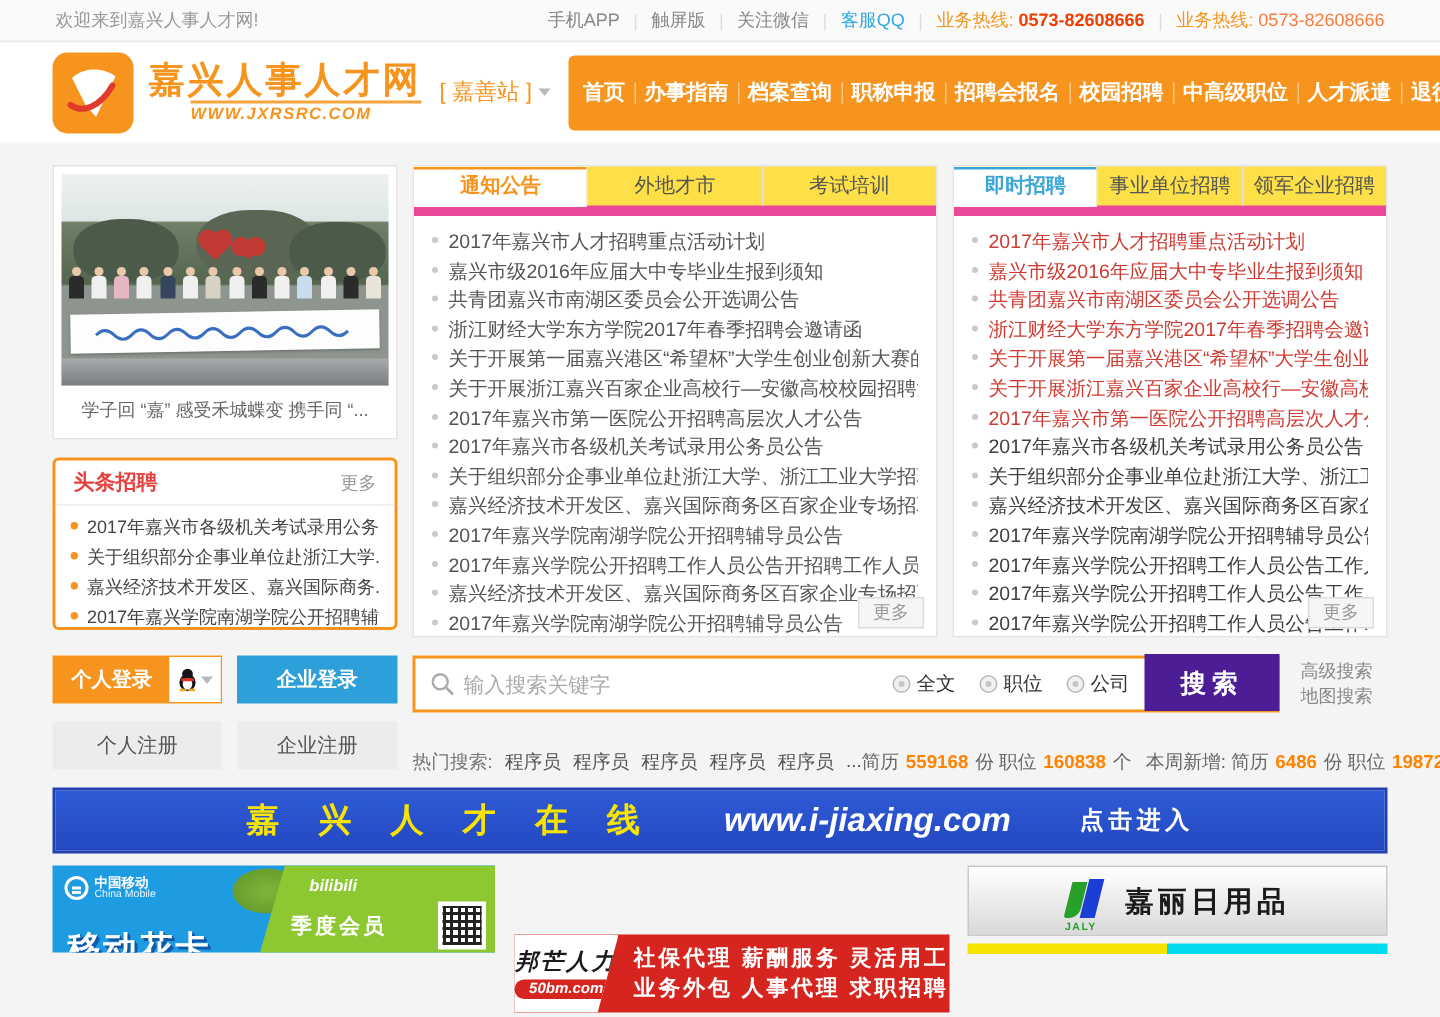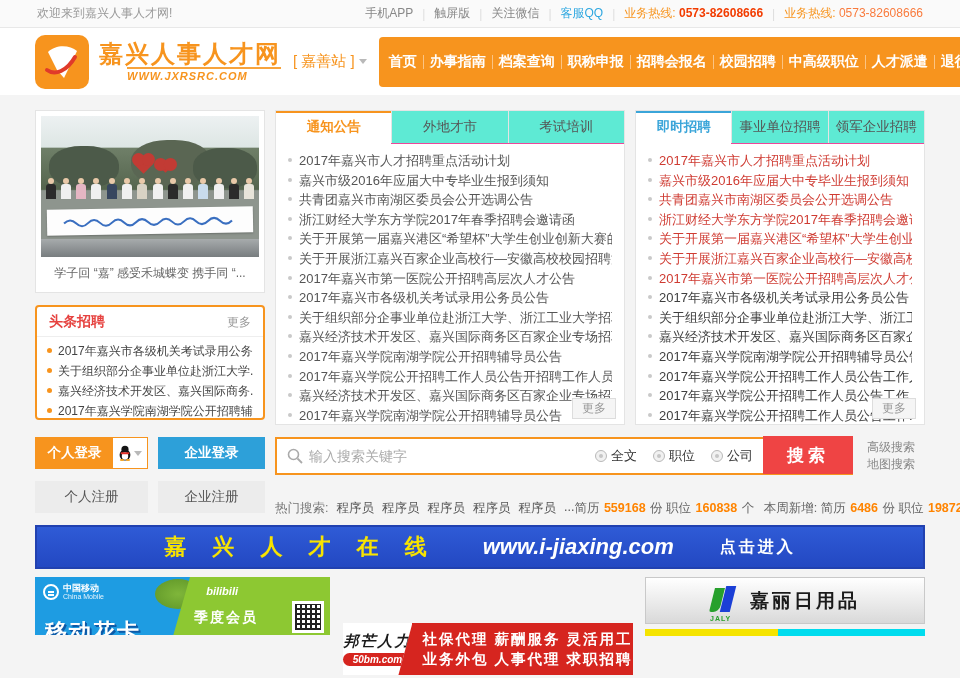--- a/index.html
+++ b/index.html
@@ -56,21 +56,21 @@
   
   .headline{margin-top:12px;border:2px solid #f7941e;border-radius:4px;background:#fff;height:115px;}
   .headline-head{display:flex;justify-content:space-between;align-items:center;padding:6px 12px 5px;border-bottom:1px solid #eee;}
   .headline-title{color:#e64340;font-weight:bold;font-size:14px;}
   .more-link{font-size:12px;color:#999;cursor:pointer;}
   .headline-list{list-style:none;padding:4px 10px;}
   .headline-list li{font-size:12px;color:#444;line-height:20px;white-space:nowrap;overflow:hidden;cursor:pointer;}
   .headline-list li::before{content:"";display:inline-block;width:5px;height:5px;border-radius:50%;background:#f7941e;margin-right:6px;vertical-align:2px;}
   
   .tab-card{height:315px;position:relative;}
-  .tabs{display:flex;height:33px;border-bottom:1px solid #ec4899;background:#5eead4;}
+  .tabs{display:flex;height:33px;border-bottom:7px solid #ec4899;background:#fde047;}
   .tab{flex:1;display:flex;align-items:center;justify-content:center;font-size:13.5px;color:#555;
     border-left:1px solid #e4e4e4;cursor:pointer;white-space:nowrap;}
   .tab:first-child{border-left:none;}
   .tab.active{background:#fff;font-weight:bold;margin-bottom:-1px;border-bottom:1px solid #fff;}
   .tab.active.orange{color:#f7941e;box-shadow:inset 0 2px 0 #f7941e;}
   .tab.active.blue{color:#3aa5d9;box-shadow:inset 0 2px 0 #3aa5d9;}
   .nlist{list-style:none;padding:7px 12px 0;}
   .nlist li{font-size:13px;line-height:19.6px;color:#555;white-space:nowrap;overflow:hidden;cursor:pointer;}
   .nlist li::before{content:"";display:inline-block;width:4px;height:4px;border-radius:50%;background:#c9c9c9;margin-right:7px;vertical-align:3px;}
   .nlist li.red{color:#cf3b32;}
@@ -89,21 +89,21 @@
   .search-area{position:relative;}
   .search-row{display:flex;align-items:flex-start;}
   .search-bar{display:flex;align-items:center;width:578px;height:38px;border:2px solid #f7941e;background:#fff;}
   .mag{margin:0 6px 0 10px;flex:0 0 auto;}
   .search-input{flex:1;border:none;outline:none;font-size:14px;color:#333;height:30px;min-width:0;}
   .search-input::placeholder{color:#aaa;}
   .scopes{display:flex;align-items:flex-start;gap:16px;margin-right:10px;font-size:13px;color:#333;}
   .scope{display:flex;align-items:center;gap:4px;cursor:pointer;white-space:nowrap;}
   .radio{width:12px;height:12px;border-radius:50%;border:1px solid #b9b9b9;background:#f1f1f1;position:relative;}
   .radio::after{content:"";position:absolute;left:3px;top:3px;width:4px;height:4px;border-radius:50%;background:#c6c6c6;}
-  .search-btn{width:90px;height:38px;margin:-2px -2px 0 0;background:#ef4444;color:#fff;border:none;
+  .search-btn{width:90px;height:38px;margin:-2px -2px 0 0;background:#4c1d95;color:#fff;border:none;
     font-size:17px;font-weight:bold;letter-spacing:4px;cursor:pointer;flex:0 0 auto;}
   .search-side{margin-left:14px;font-size:12px;color:#888;line-height:17px;padding-top:2px;}
   .search-side div{cursor:pointer;}
   .hot-row{display:flex;justify-content:flex-start;align-items:center;margin-top:25px;font-size:12.5px;color:#777;}
   .hot-left{display:flex;gap:8px;white-space:nowrap;}
   .hot-term{color:#555;cursor:pointer;}
   .stats{white-space:nowrap;color:#666;}
   .stats b{color:#ff8400;font-weight:bold;margin:0 1px;}
   .stats .wk{margin-left:6px;}
   

